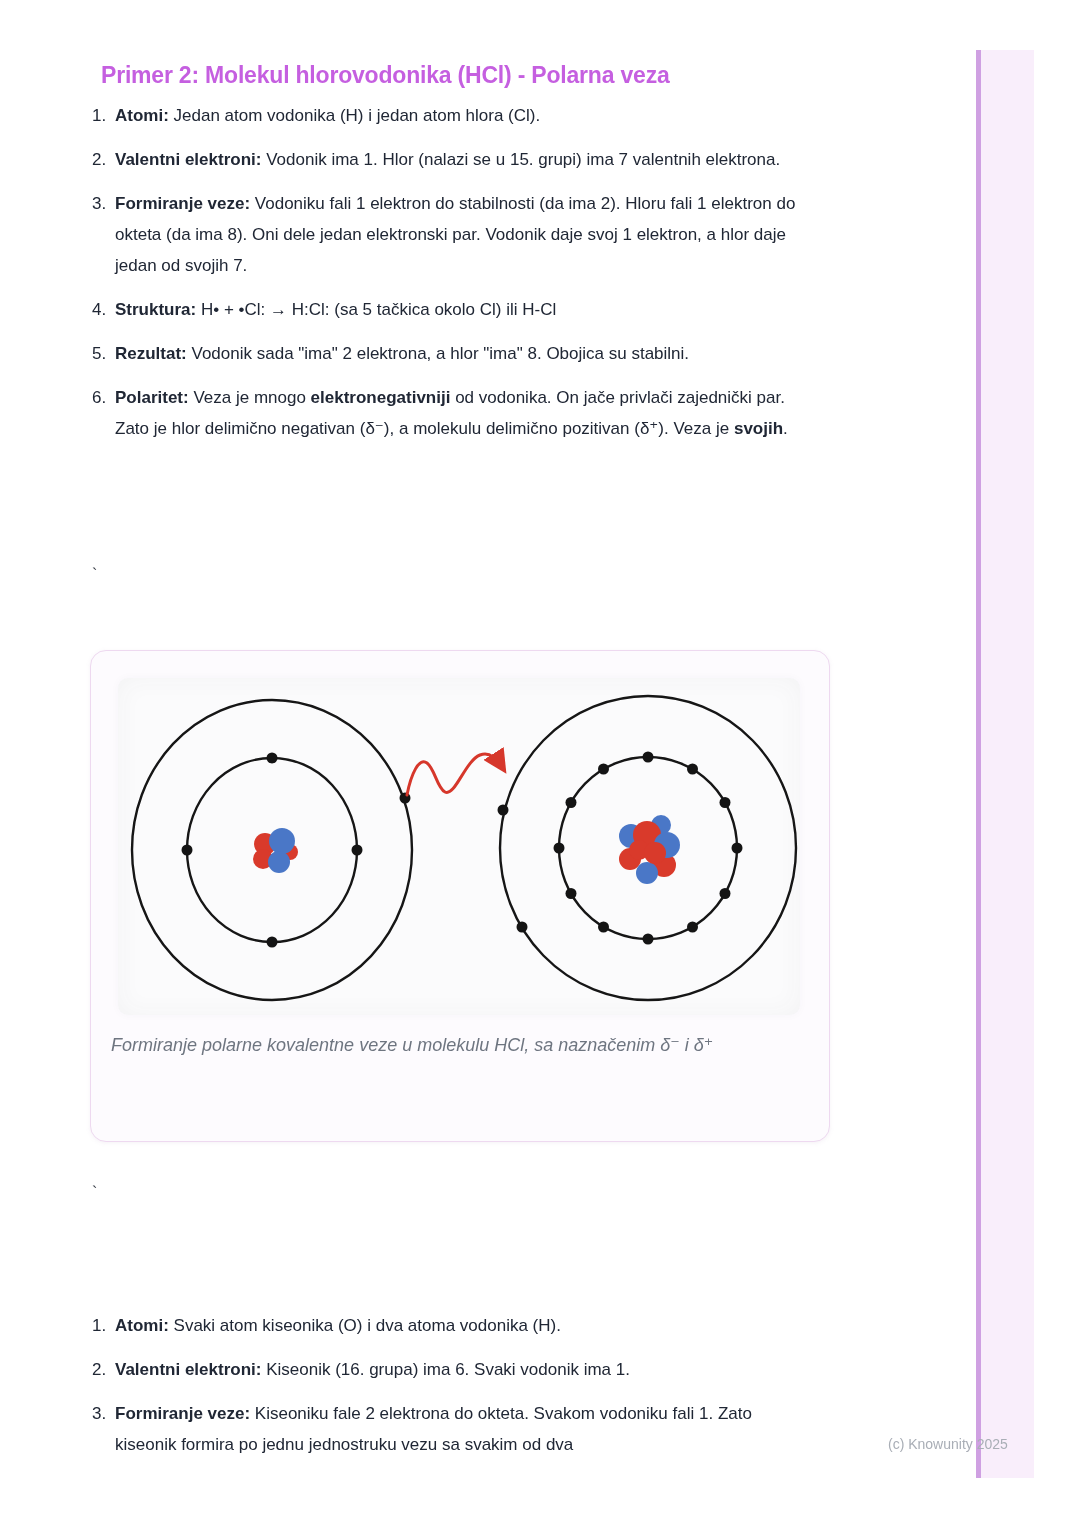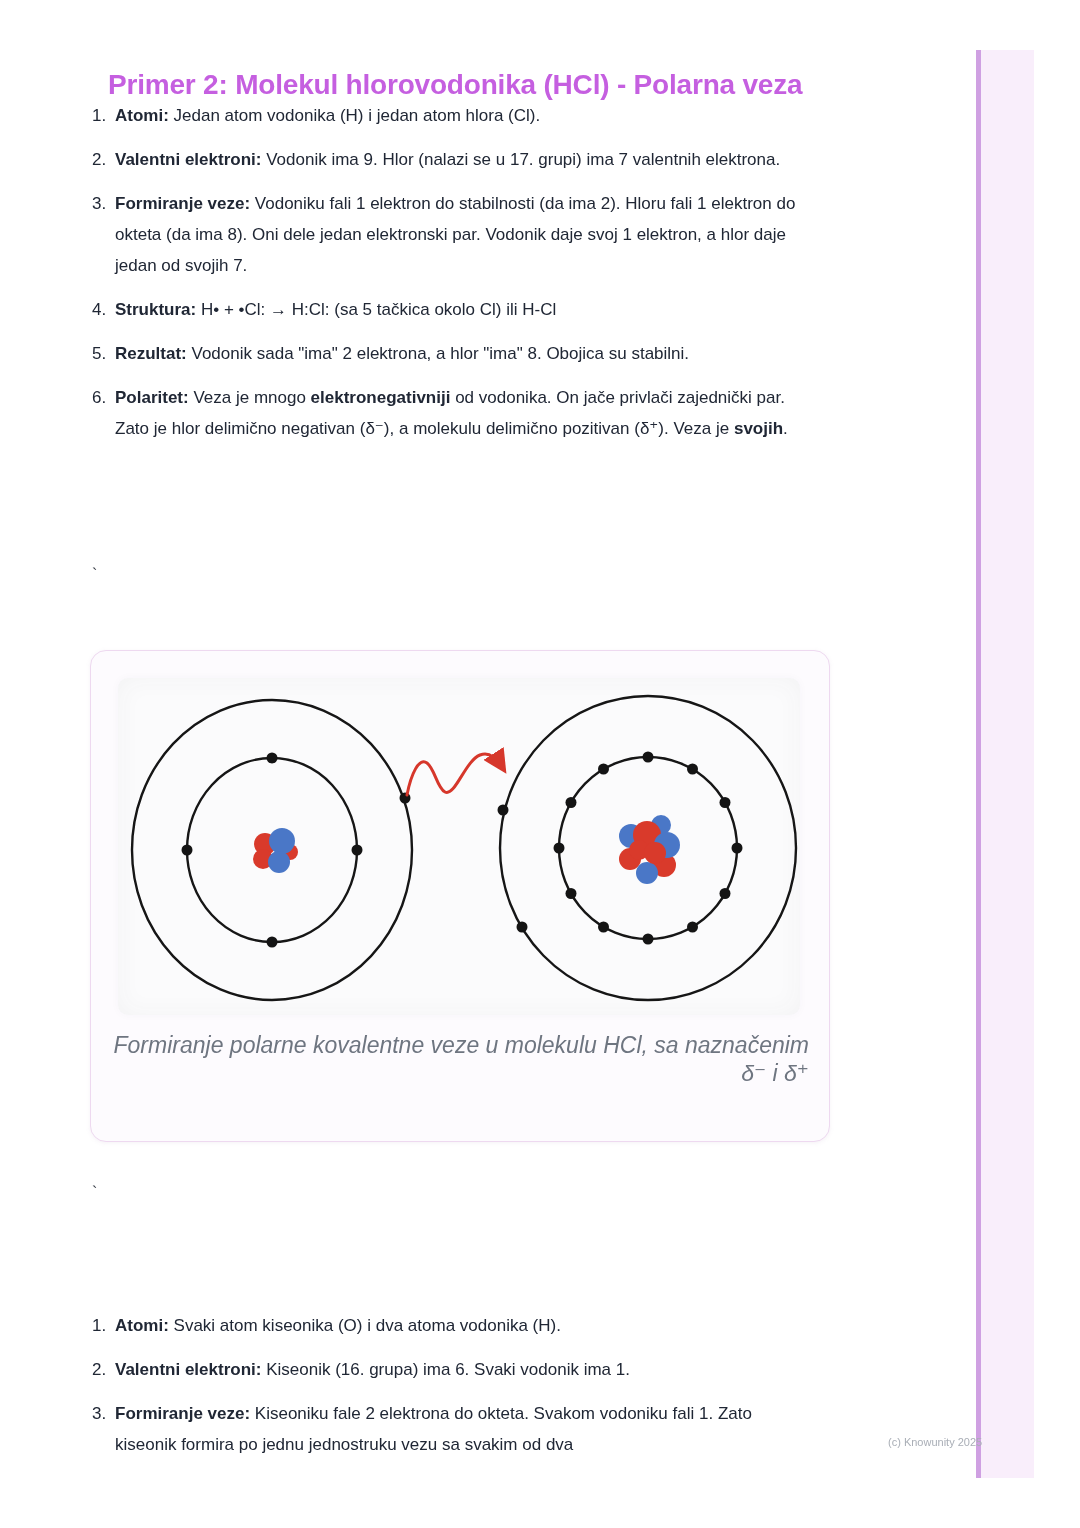--- a/index.html
+++ b/index.html
@@ -6,21 +6,21 @@
   .page{
     position:relative;width:1080px;height:1528px;overflow:hidden;
     background:#ffffff;
     font-family:"Liberation Sans","DejaVu Sans",sans-serif;
     color:var(--body-text,#202735);
   }
   
   .accent-line{position:absolute;left:976px;top:50px;width:5px;height:1428px;background:var(--accent-bar-line,#cfa0e2);}
   .accent-fill{position:absolute;left:981px;top:50px;width:53px;height:1428px;background:var(--accent-bar-fill,#f9eefb);}
   
-  .h-primer{position:absolute;left:92px;margin:16px;font-size:28px;font-weight:bold;letter-spacing:-0.2px;color:var(--heading-pink,#c55fe0);}
+  .h-primer{position:absolute;left:92px;margin:9px;font-size:23px;font-weight:bold;letter-spacing:-0.2px;color:var(--heading-pink,#c55fe0);}
   #heading-primer2{top:53px;}
   #heading-primer3{top:1264px;}
   .strike-dark{color:#3d4450;text-decoration:line-through;text-decoration-thickness:2px;}
   
   ol.plist{position:absolute;left:92px;width:742px;margin:0;padding:0;list-style:none;}
   #list-primer2{top:100px;}
   #list-primer3{top:1310px;}
   ol.plist li{display:flex;margin:0 0 13px 0;font-size:17px;line-height:31px;}
   ol.plist .num{flex:0 0 23px;color:#202735;}
   ol.plist .li-body{flex:1 1 auto;max-width:700px;}
@@ -42,44 +42,44 @@
     box-shadow:inset 0 0 26px rgba(60,60,80,0.045), 0 0 10px rgba(60,60,80,0.03);
   }
   .figure-panel svg{display:block;}
   .orbit{fill:none;stroke:#161616;stroke-width:2.4px;}
   .e{fill:var(--electron-black,#141414);}
   .nr{fill:var(--nucleus-red,#d93a2b);}
   .nb{fill:var(--nucleus-blue,#4a77c7);}
   .arrow-path{fill:none;stroke:var(--arrow-red,#d6372b);stroke-width:3px;stroke-linecap:round;}
   .figure-caption{
     position:absolute;left:20px;right:20px;top:380px;
-    text-align:right;font-style:italic;font-size:23px;line-height:28px;
+    text-align:left;font-style:italic;font-size:18px;line-height:28px;
     color:var(--caption-gray,#6e7580);
   }
   
-  .watermark{position:absolute;left:888px;top:1436px;font-size:11px;color:var(--watermark-gray,#a9aeb6);z-index:5;}
+  .watermark{position:absolute;left:888px;top:1436px;font-size:14px;color:var(--watermark-gray,#a9aeb6);z-index:5;}
 </style>
 </head>
 <body>
 
 <div class="page">
 
   <div class="accent-fill"></div>
   <div class="accent-line"></div>
 
   <h1 class="h-primer" id="heading-primer2">Primer 2: Molekul hlorovodonika (HCl) - Polarna veza</h1>
 
   <ol class="plist" id="list-primer2">
       <li>
         <span class="num">1.</span>
         <div class="li-body"><span class="b">Atomi:</span><span> Jedan atom vodonika (H) i jedan atom hlora (Cl).</span></div>
       </li>
       <li>
         <span class="num">2.</span>
-        <div class="li-body"><span class="b">Valentni elektroni:</span><span> Vodonik ima 9. Hlor (nalazi se u 17. grupi) ima 7 valentnih elektrona.</span></div>
+        <div class="li-body"><span class="b">Valentni elektroni:</span><span> Vodonik ima 1. Hlor (nalazi se u 15. grupi) ima 7 valentnih elektrona.</span></div>
       </li>
       <li>
         <span class="num">3.</span>
         <div class="li-body"><span class="b">Formiranje veze:</span><span> Vodoniku fali 1 elektron do stabilnosti (da ima 2). Hloru fali 1 elektron do okteta (da ima 8). Oni dele jedan elektronski par. Vodonik daje svoj 1 elektron, a hlor daje jedan od svojih 7.</span></div>
       </li>
       <li>
         <span class="num">4.</span>
         <div class="li-body"><span class="b">Struktura:</span><span> H• + •Cl: → H:Cl: (sa 5 tačkica okolo Cl) ili H-Cl</span></div>
       </li>
       <li>

